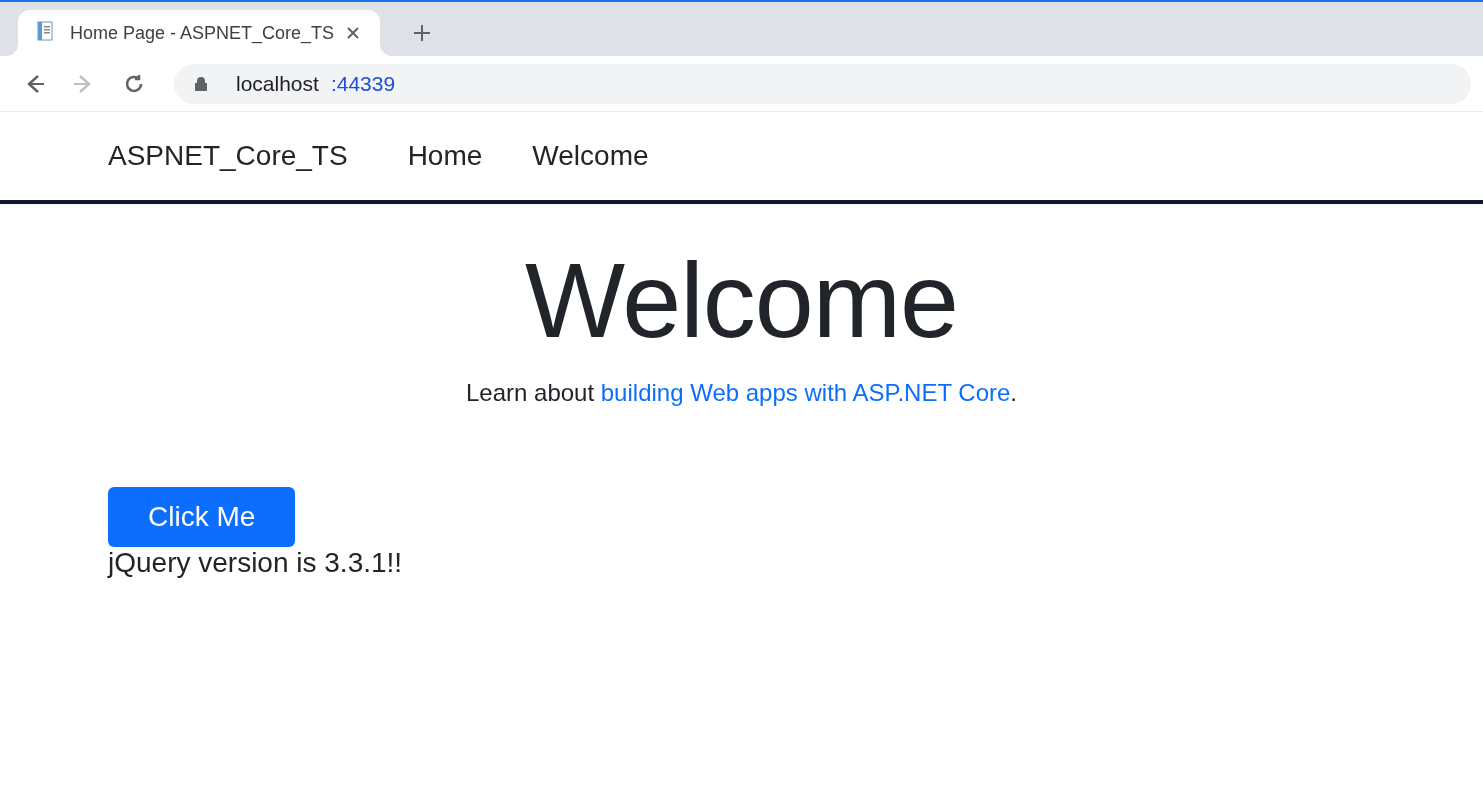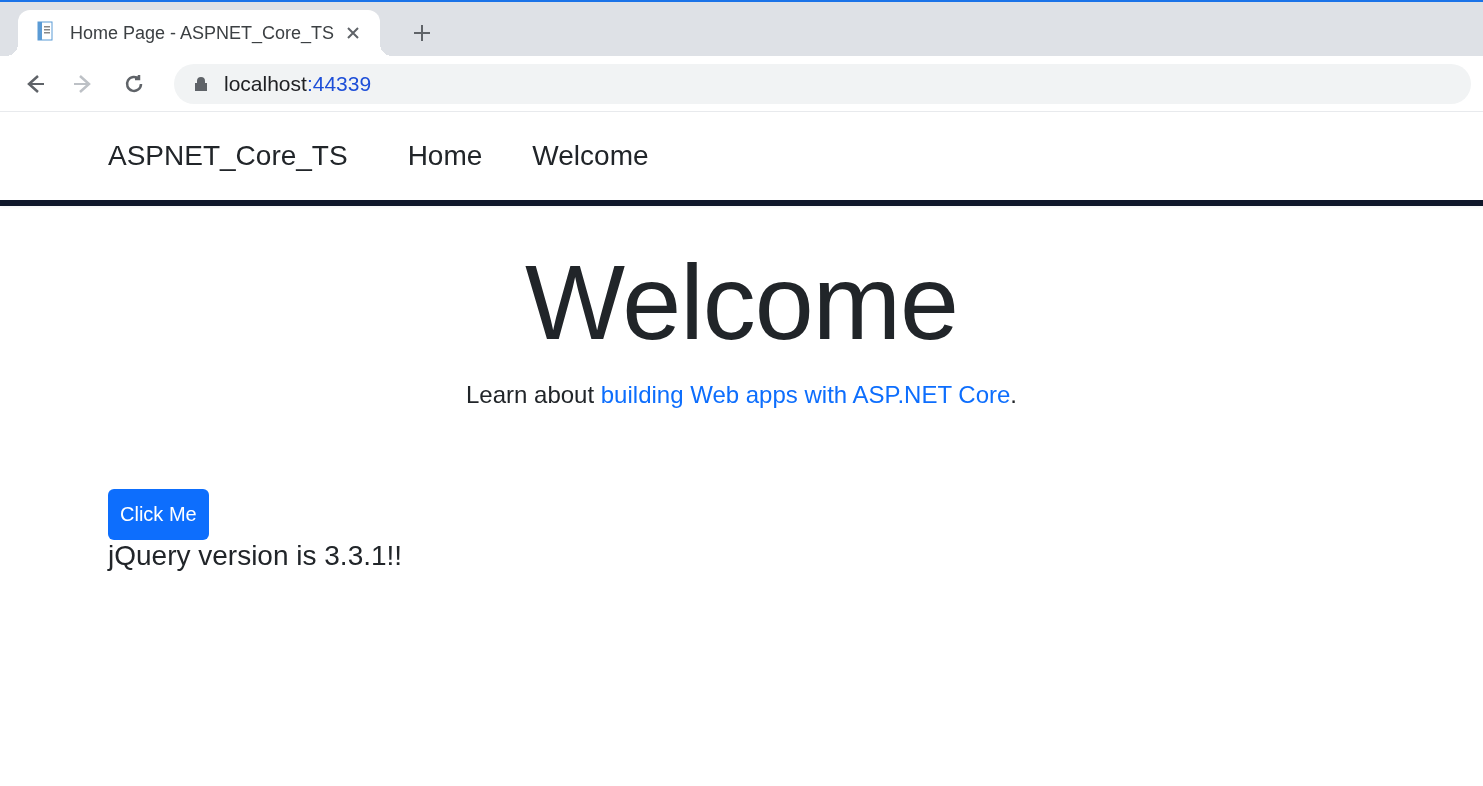--- a/index.html
+++ b/index.html
@@ -151,34 +151,35 @@
       display: flex;
     }
     .lock-icon svg {
       width: 18px;
       height: 18px;
       fill: #5f6368;
     }
     .url-text {
       font-size: 21px;
       color: #202124;
+      margin-left: 12px;
     }
     .url-port {
       color: #1d4ed8;
     }
     
     
     .page {
       background: #ffffff;
     }
     .navbar {
       display: flex;
       align-items: center;
       padding: 28px 108px;
-      border-bottom: 6px solid #0f172a;
+      border-bottom: 4px solid #0f172a;
       box-shadow: 0 2px 3px rgba(0,0,0,0.04);
     }
     .brand {
       font-size: 28px;
       color: #212529;
       margin-right: 44px;
     }
     .nav-link {
       font-size: 28px;
       color: #212529;
@@ -209,22 +210,22 @@
       text-decoration: none;
     }
     .action-area {
       margin-top: 80px;
     }
     .btn-primary {
       background: #0d6efd;
       color: #ffffff;
       border: none;
       border-radius: 6px;
-      padding: 14px 12px;
-      font-size: 20px;
+      padding: 14px 40px;
+      font-size: 28px;
       cursor: pointer;
     }
     .version-text {
       font-size: 28px;
       color: #212529;
     }
   </style>
 </head>
 <body>
 

